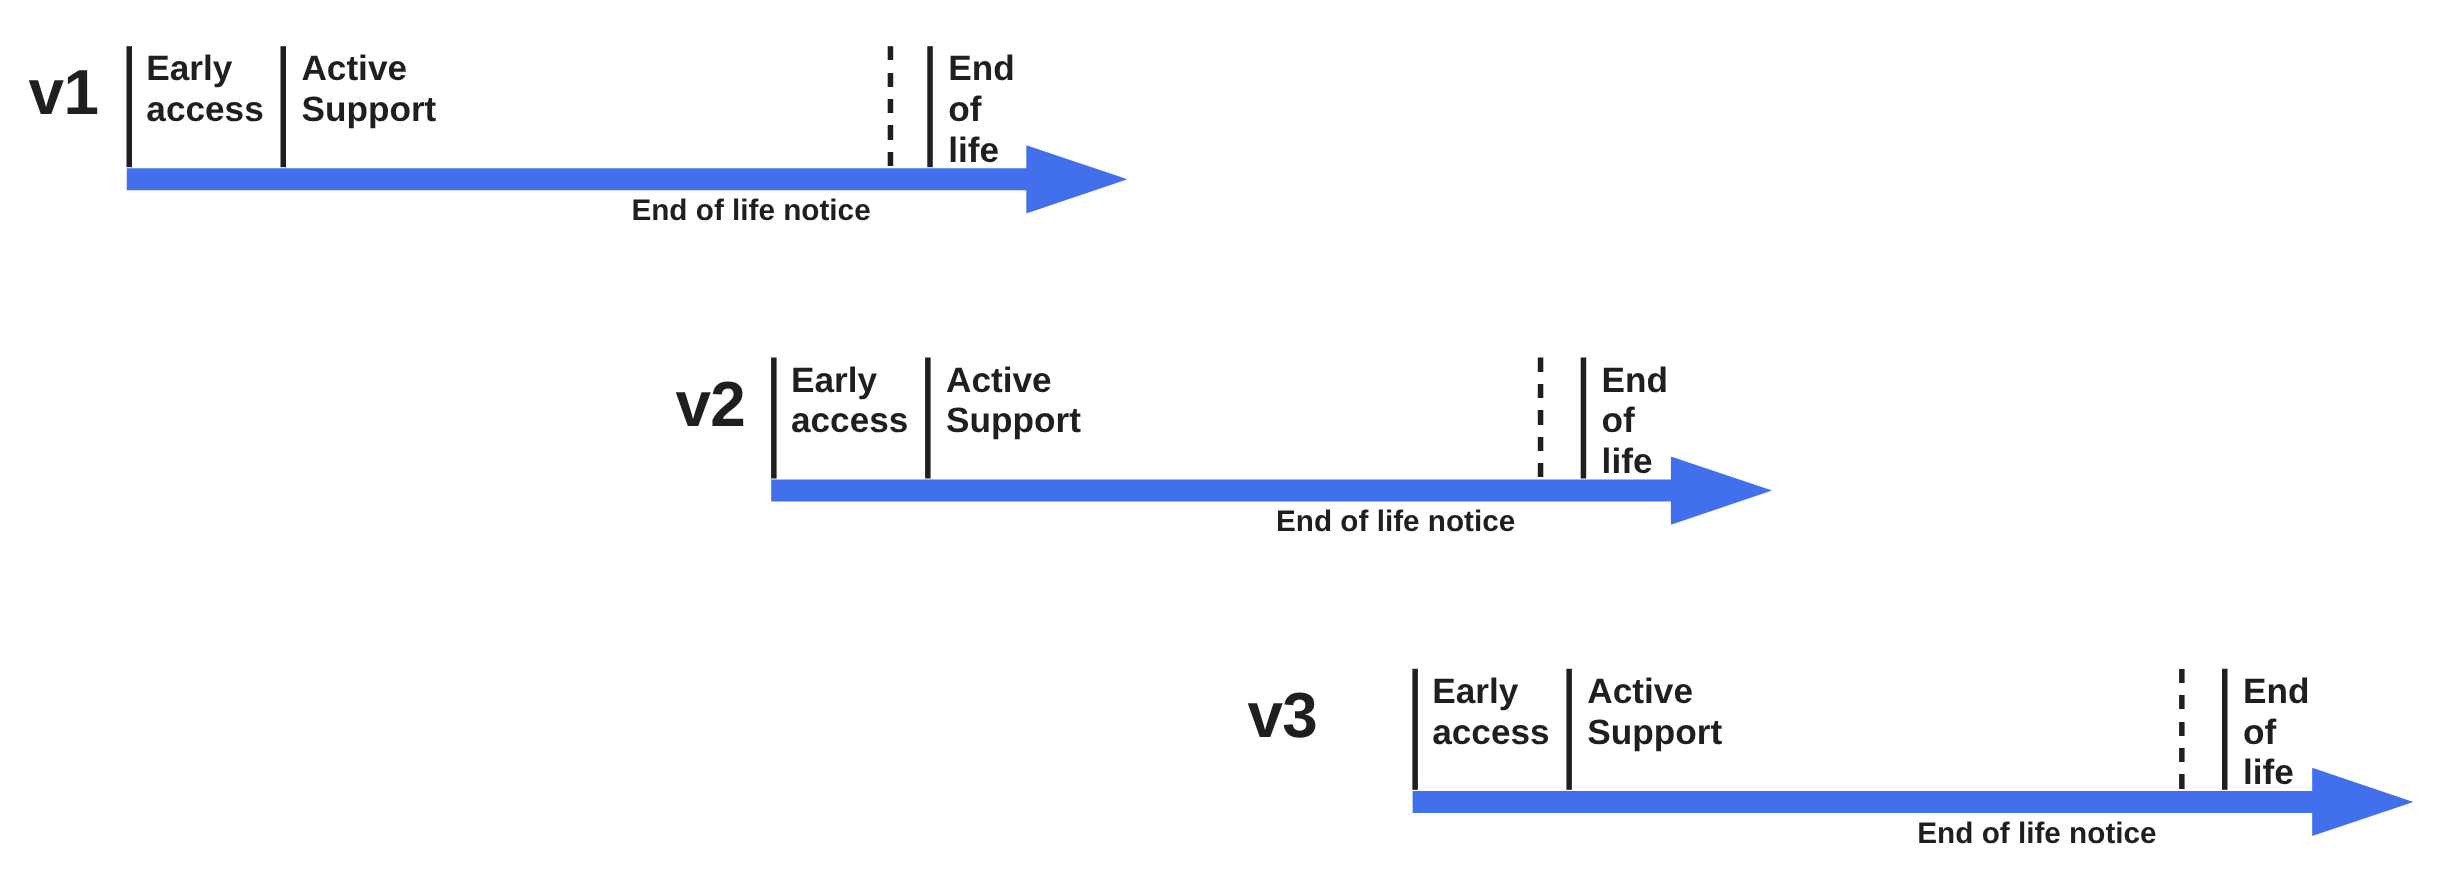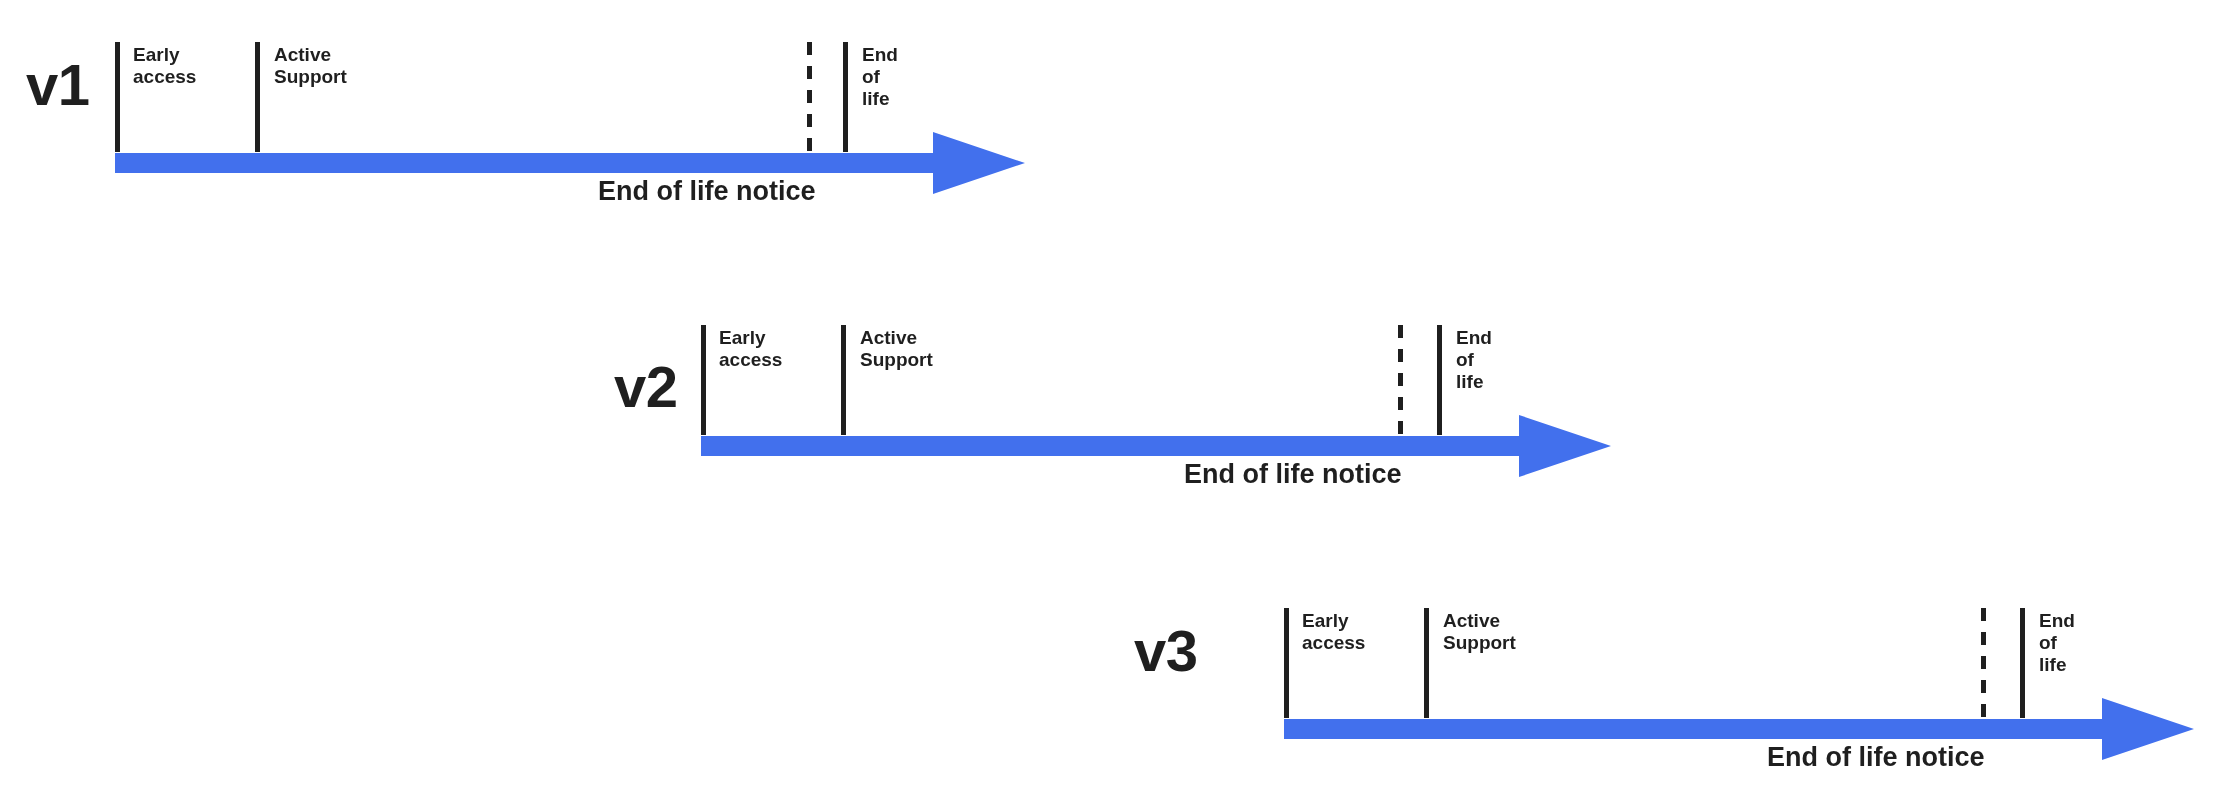--- a/index.html
+++ b/index.html
@@ -30,33 +30,32 @@
     background:repeating-linear-gradient(
       to bottom,
       #1f1f1f 0px,#1f1f1f 13px,
       rgba(0,0,0,0) 13px,rgba(0,0,0,0) 24px
     );
   }
 
   
   .phase-label{
     position:absolute;
-    font-size:19px;font-weight:700;color:#1f1f1f;
+    font-size:32px;font-weight:700;color:#1f1f1f;
     line-height:1.16;white-space:pre-line;
   }
 
   
   .arrow-svg{position:absolute;display:block;}
 
   
   .notice-label{
     position:absolute;
     font-size:27px;font-weight:700;color:#1f1f1f;
     white-space:nowrap;
-    margin-left:24px;
   }
 </style>
 </head>
 <body>
 
 <div id="stage">
 
   <div class="row">
 
     <div class="ver-label" style="left:26px;top:56px;">v1</div>
@@ -73,21 +72,21 @@
 
     <svg class="arrow-svg" style="left:115px;top:132px;" width="910" height="62" viewBox="0 0 910 62">
       <path d="M 0 21 L 818 21 L 818 0 L 910 31 L 818 62 L 818 41 L 0 41 Z" fill="#4270ED"></path>
     </svg>
 
     <div class="notice-label" style="left:574px;top:176px;">End of life notice</div>
   </div>
 
   <div class="row">
 
-    <div class="ver-label" style="left:614px;top:358px;">v2</div>
+    <div class="ver-label" style="left:614px;top:339px;">v2</div>
 
     <div class="divider" style="left:701px;top:325px;height:110px;"></div>
     <div class="divider" style="left:841px;top:325px;height:110px;"></div>
     <div class="divider-dashed" style="left:1398px;top:325px;height:110px;"></div>
     <div class="divider" style="left:1437px;top:325px;height:110px;"></div>
 
     <div class="phase-label" style="left:719px;top:327px;">Early
 access</div>
     <div class="phase-label" style="left:860px;top:327px;">Active Support</div>
     <div class="phase-label" style="left:1456px;top:327px;">End of life</div>

